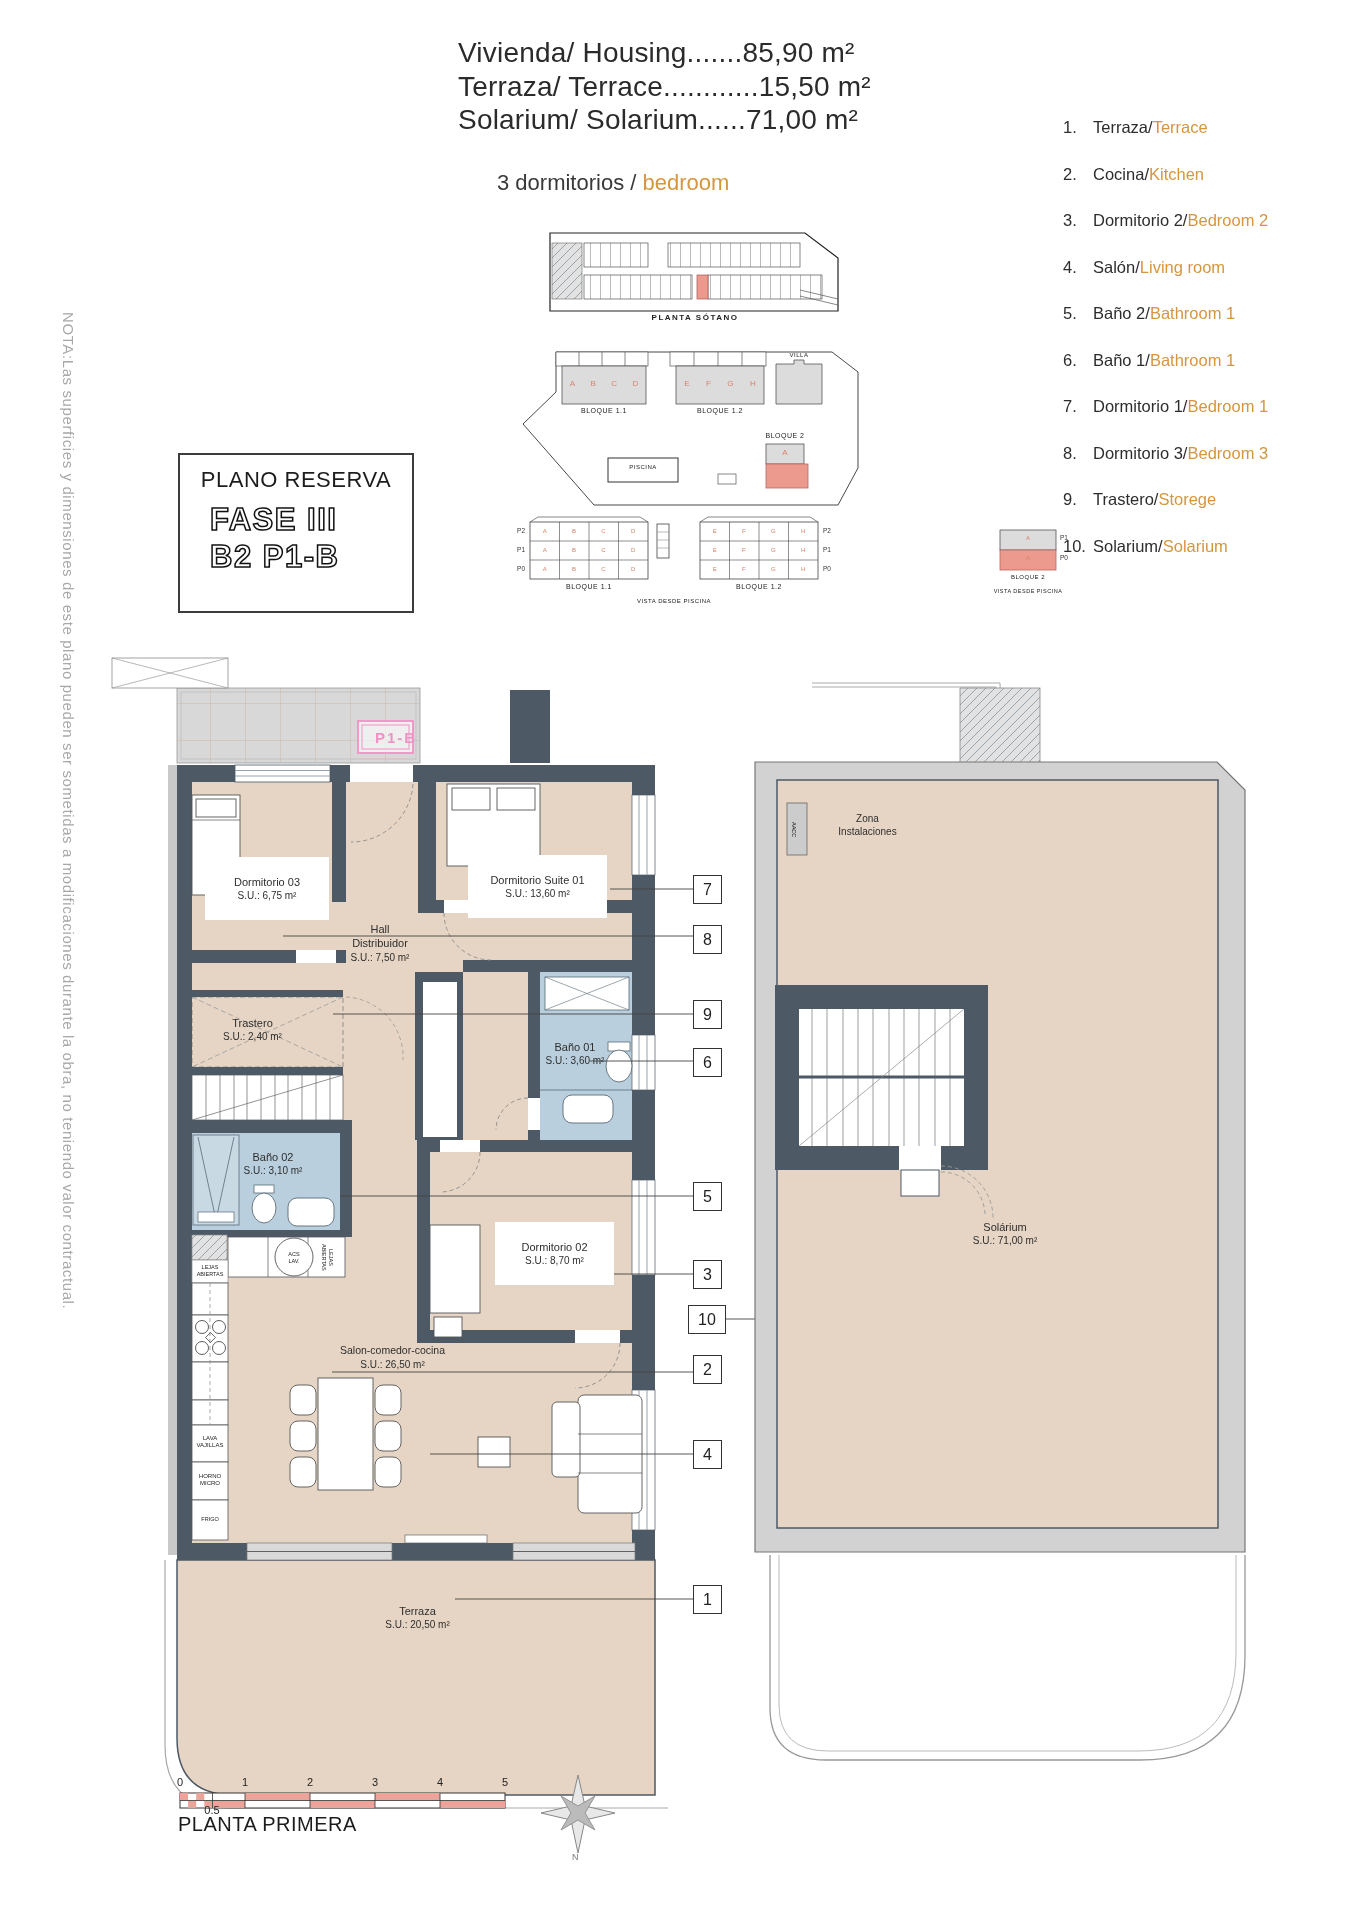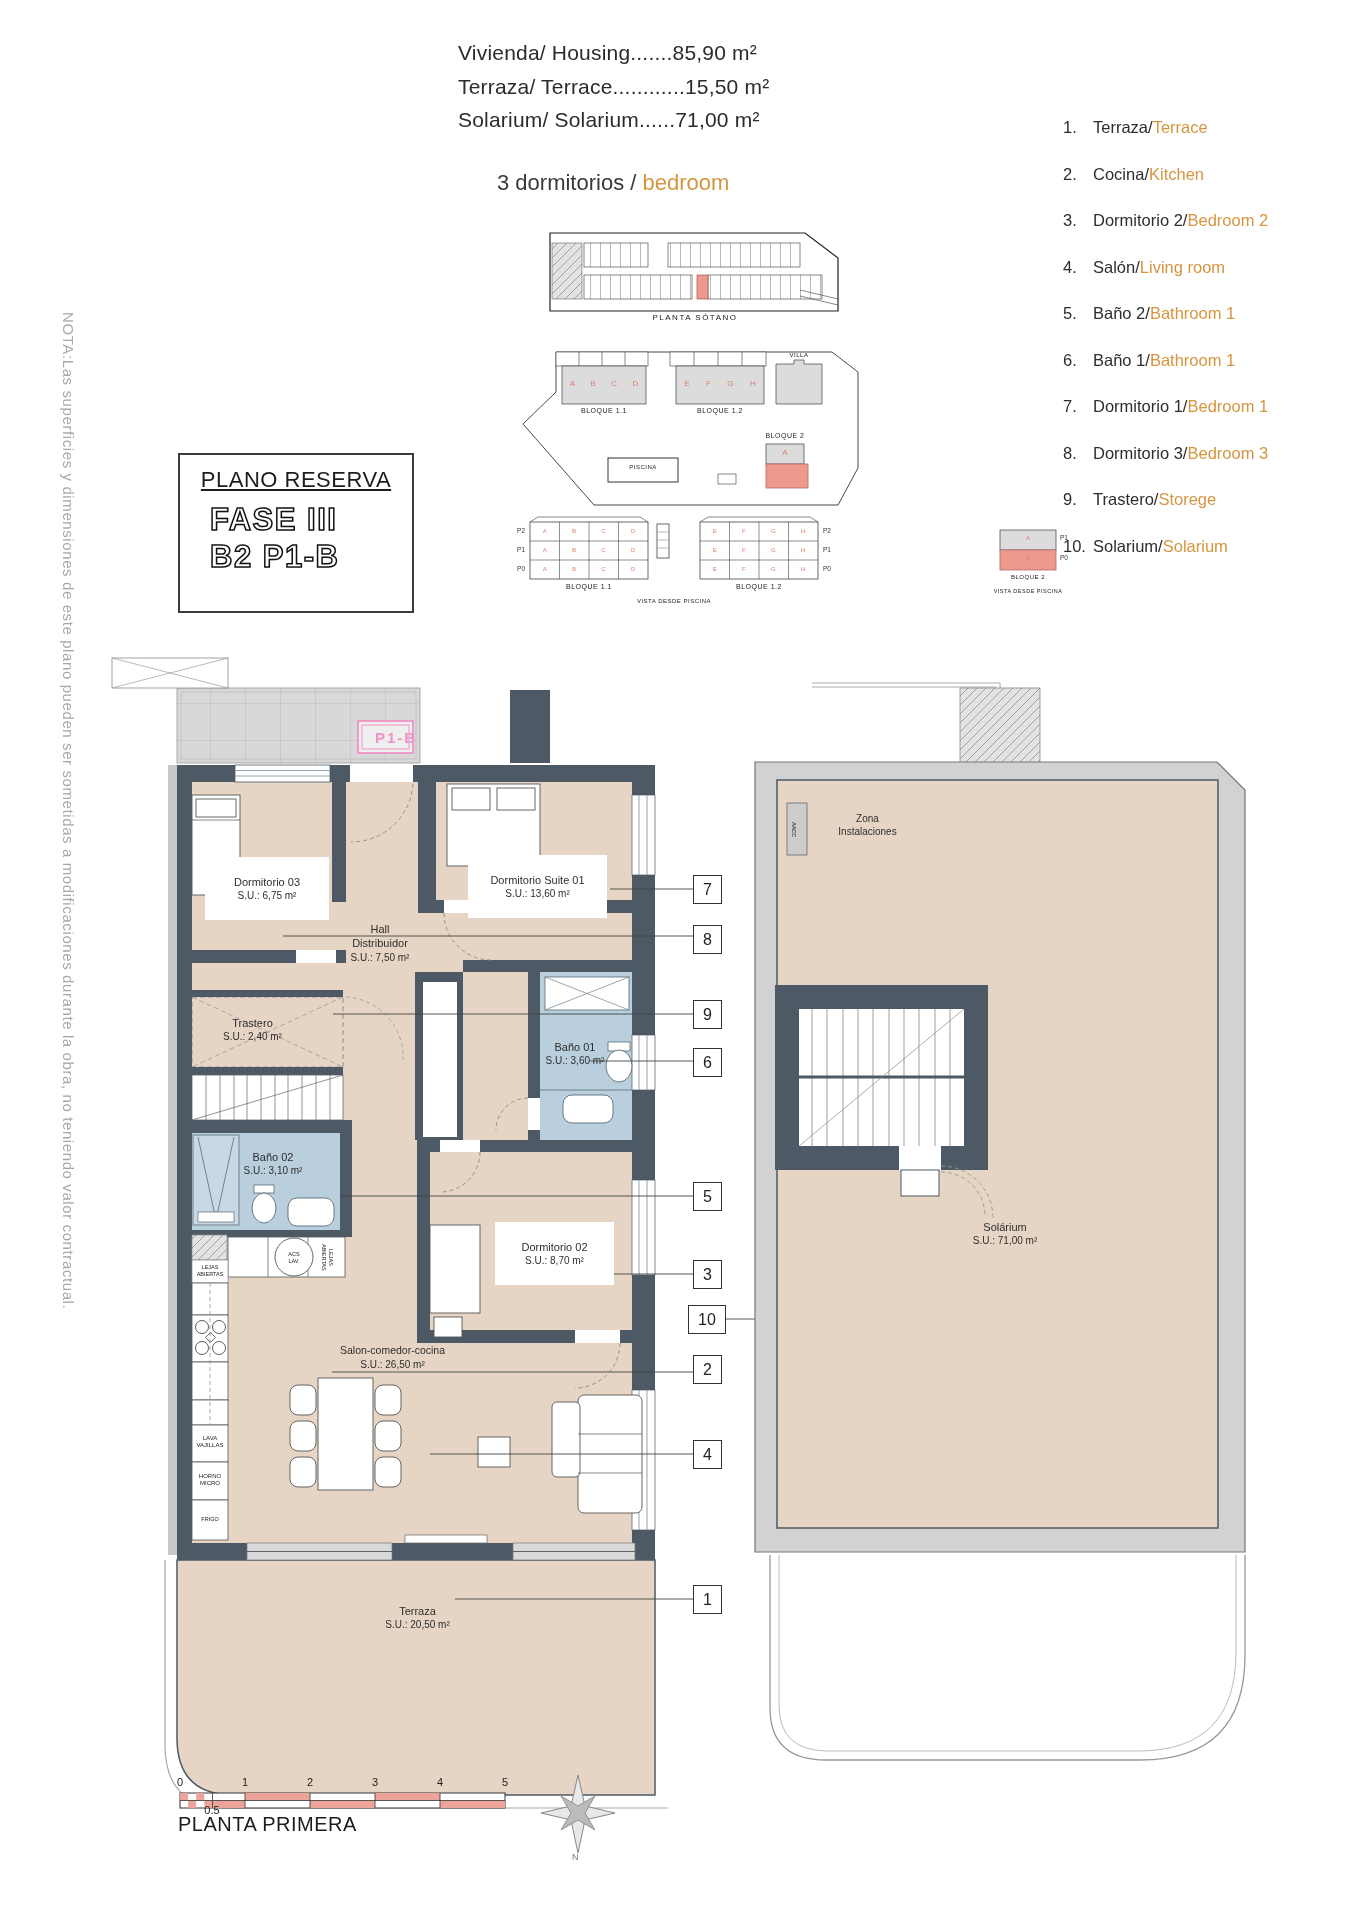--- a/index.html
+++ b/index.html
@@ -1,26 +1,26 @@
 <!DOCTYPE html>
 <html><head>
 <meta charset="utf-8">
 <style>
   html,body{margin:0;padding:0;background:#fff;}
   .page{position:relative;width:1356px;height:1920px;background:#fff;overflow:hidden;
         font-family:"Liberation Sans",sans-serif;color:#2d2d2d;}
   svg.overlay{position:absolute;left:0;top:0;z-index:1;}
   .txt{position:absolute;z-index:2;}
   
-  .hdr{font-size:21px;line-height:33.5px;color:#2b2b2b;letter-spacing:.2px;}
+  .hdr{font-size:28px;line-height:33.5px;color:#2b2b2b;letter-spacing:.2px;}
   .sub{font-size:22px;color:#3a3a3a;}
   .orange{color:#d6953f;}
   
   .tbox{border:2px solid #3c3c3c;background:#fff;}
-  .tbox .t1{font-size:22px;text-align:center;margin-top:12px;letter-spacing:.5px;color:#1d1d1d;text-decoration:underline;}
+  .tbox .t1{font-size:22px;text-align:center;margin-top:12px;letter-spacing:.5px;color:#1d1d1d;}
   .outline{font-weight:bold;font-size:31px;line-height:37px;margin-left:30px;color:#fff;
            -webkit-text-stroke:1.5px #111;letter-spacing:1.5px;text-shadow:0 0 1px #111;}
   
   .note{writing-mode:vertical-rl;font-size:15px;letter-spacing:.6px;color:#a8a8a8;}
   
   .legend{list-style:none;margin:0;padding:0;font-size:16.5px;}
   .legend li{display:flex;margin-bottom:27.5px;white-space:nowrap;}
   .legend .lnum{width:30px;color:#2d2d2d;}
   
   .room-label{text-align:center;color:#2e2e2e;z-index:2;line-height:1.3;}
@@ -385,21 +385,21 @@
 </ul>
 
 <div class="txt tbox" style="left:178px;top:453px;width:232px;height:156px;">
   <div class="t1">PLANO RESERVA</div>
   <div class="outline" style="margin-top:8px;">FASE III</div>
   <div class="outline">B2 P1-B</div>
 </div>
 
 <div class="txt note" style="left:60px;top:312px;height:1060px;">NOTA:Las superficies y dimensiones de este plano pueden ser sometidas a modificaciones durante la obra, no teniendo valor contractual.</div>
 
-<div class="txt sitelbl t8" style="left:610px;top:313px;width:170px;letter-spacing:1.5px;">PLANTA SÓTANO</div>
+<div class="txt sitelbl t8" style="left:610px;top:313px;width:170px;letter-spacing:1.5px;font-weight:bold;">PLANTA SÓTANO</div>
 <div class="txt units-row t8" style="left:562px;top:379px;width:84px;">
   <span>A</span>
       <span>B</span>
       <span>C</span>
       <span>D</span>
 </div>
 <div class="txt units-row t8" style="left:676px;top:379px;width:88px;">
   <span>E</span>
       <span>F</span>
       <span>G</span>

